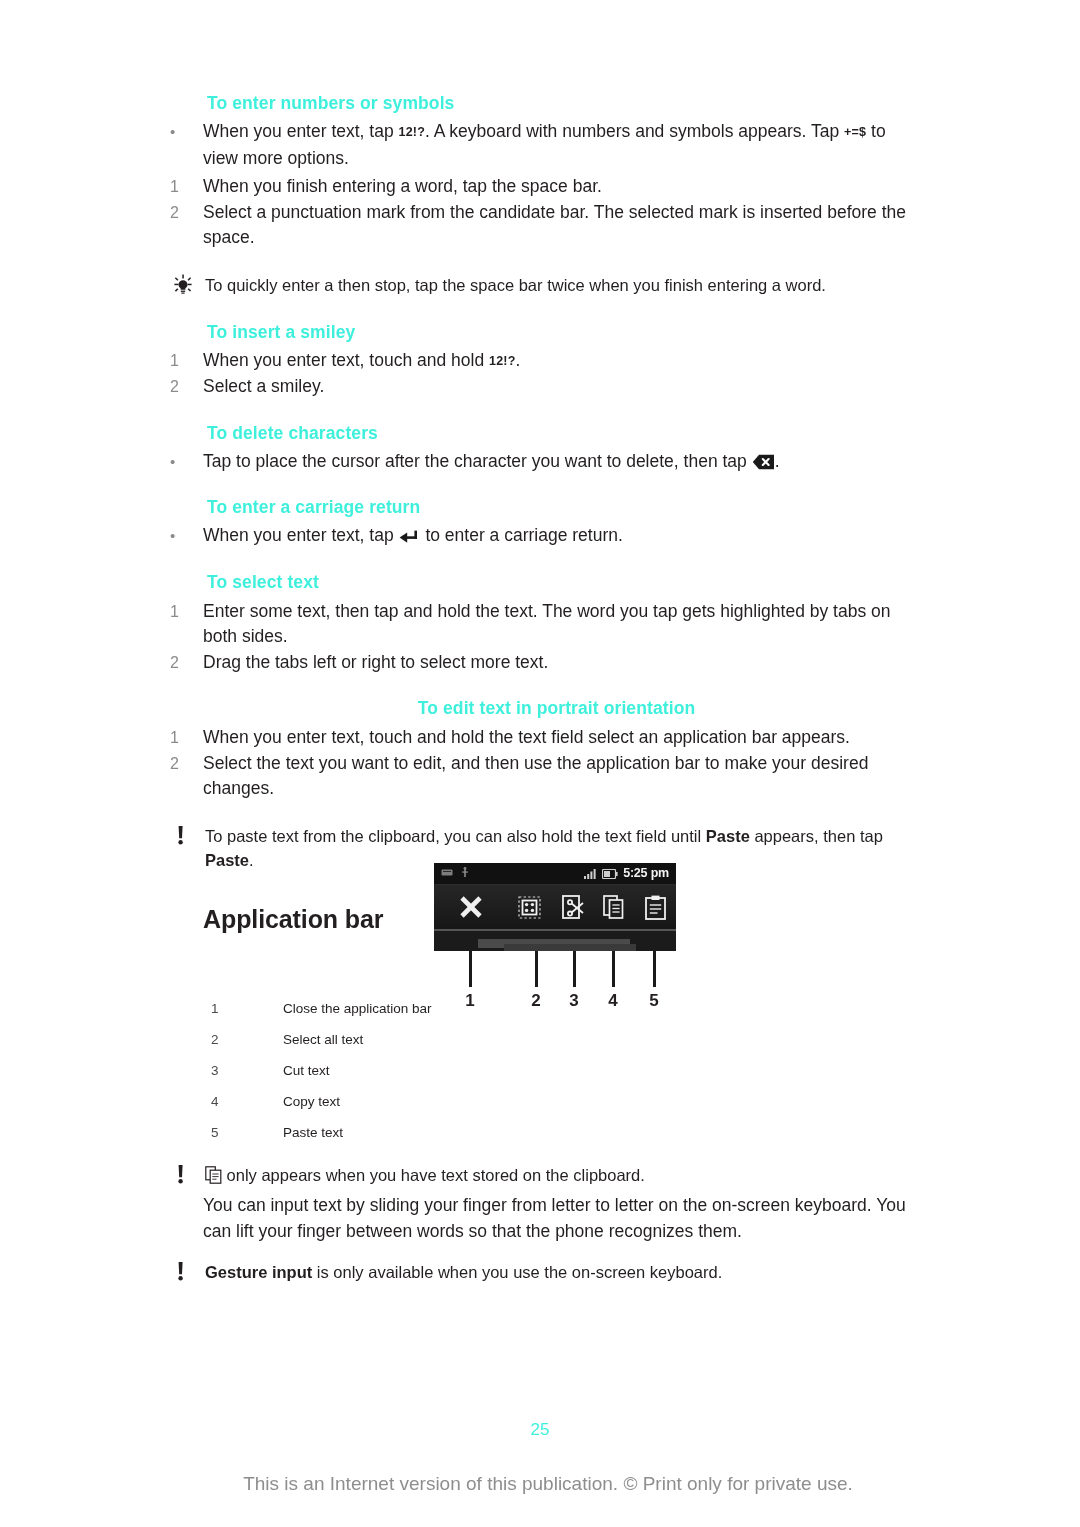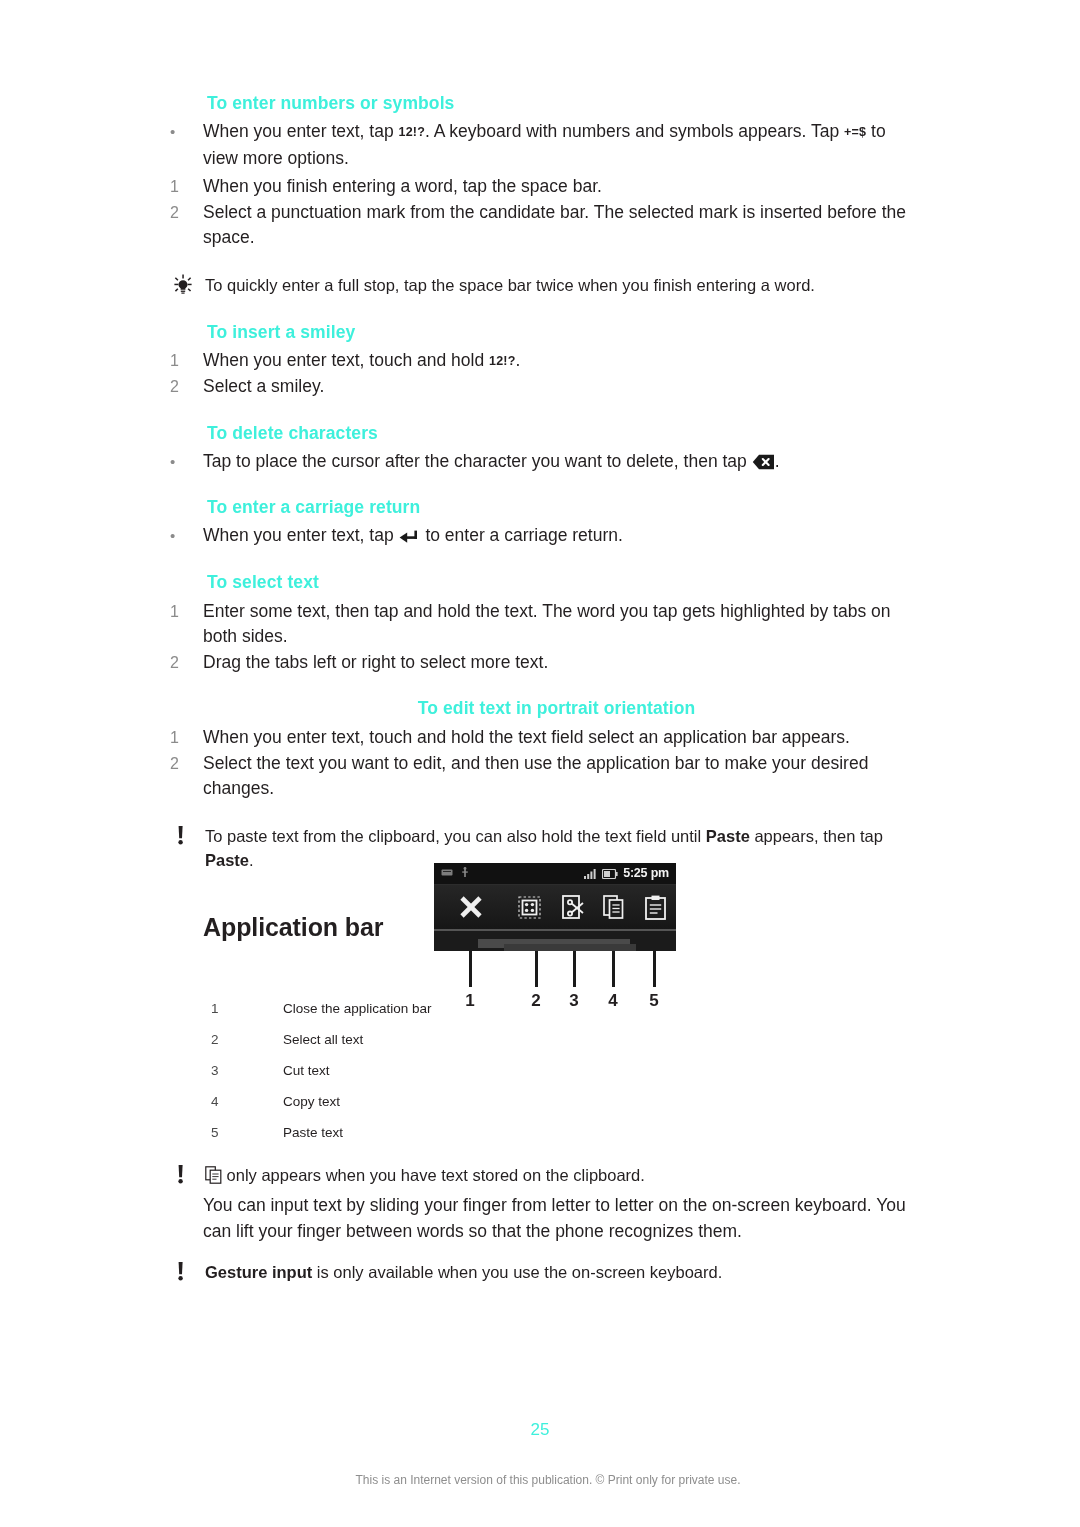--- a/index.html
+++ b/index.html
@@ -247,21 +247,21 @@
     text-align: center;
     color: #3ef0dc;
     font-size: 17px;
   }
   .footer {
     position: absolute;
     left: 16px; right: 0;
     top: 1473px;
     text-align: center;
     color: #8e8e8e;
-    font-size: 12px;
+    font-size: 19px;
   }
 
   svg { display: block; }
 </style>
 </head>
 <body>
 
 <div class="page">
 
   <div class="content">
@@ -291,21 +291,21 @@
             <rect x="12.3" y="0.5" width="1.5" height="4"></rect>
             <rect x="4.4" y="9.7" width="4" height="1.5"></rect>
             <rect x="17.6" y="9.7" width="4" height="1.5"></rect>
             <rect x="5.9" y="3.2" width="1.5" height="3.6" transform="rotate(-45 6.6 5)"></rect>
             <rect x="18.6" y="3.2" width="1.5" height="3.6" transform="rotate(45 19.3 5)"></rect>
             <rect x="5.9" y="14.2" width="1.5" height="3.4" transform="rotate(45 6.6 15.9)"></rect>
             <rect x="18.6" y="14.2" width="1.5" height="3.4" transform="rotate(-45 19.3 15.9)"></rect>
           </g>
         </svg>
       </span>
-      <span class="notetext">To quickly enter a full stop, tap the space bar twice when you finish entering a word.</span>
+      <span class="notetext">To quickly enter a then stop, tap the space bar twice when you finish entering a word.</span>
     </div>
 
     <h3 class="sec-head" style="margin-top:24px;">To insert a smiley</h3>
     <div class="row" style="margin-top:3px;">
       <span class="marker">1</span>
       <span class="body"><span>When you enter text, touch and hold </span><span class="key">12!?</span><span>.</span></span>
     </div>
     <div class="row">
       <span class="marker">2</span>
       <span class="body">Select a smiley.</span>
@@ -360,21 +360,21 @@
         <svg width="26" height="22" viewBox="0 0 26 22">
           <g fill="#231f20">
             <path d="M8.6 1 L12.6 1 L12.0 13.2 L9.2 13.2 Z"></path>
             <circle cx="10.6" cy="17.3" r="2.2"></circle>
           </g>
         </svg>
       </span>
       <span class="notetext"><span>To paste text from the clipboard, you can also hold the text field until </span><b>Paste</b><span> appears, then tap </span><b>Paste</b><span>.</span></span>
     </div>
 
-    <h2 class="chapter" style="margin-top:40px;">Application bar</h2>
+    <h2 class="chapter" style="margin-top:32px;">Application bar</h2>
 
   </div>
 
   <div class="figure">
     <div class="phone">
 
       <div class="statusbar">
         <span class="sb-left">
           <span>
             <svg width="12" height="9" viewBox="0 0 12 9">

